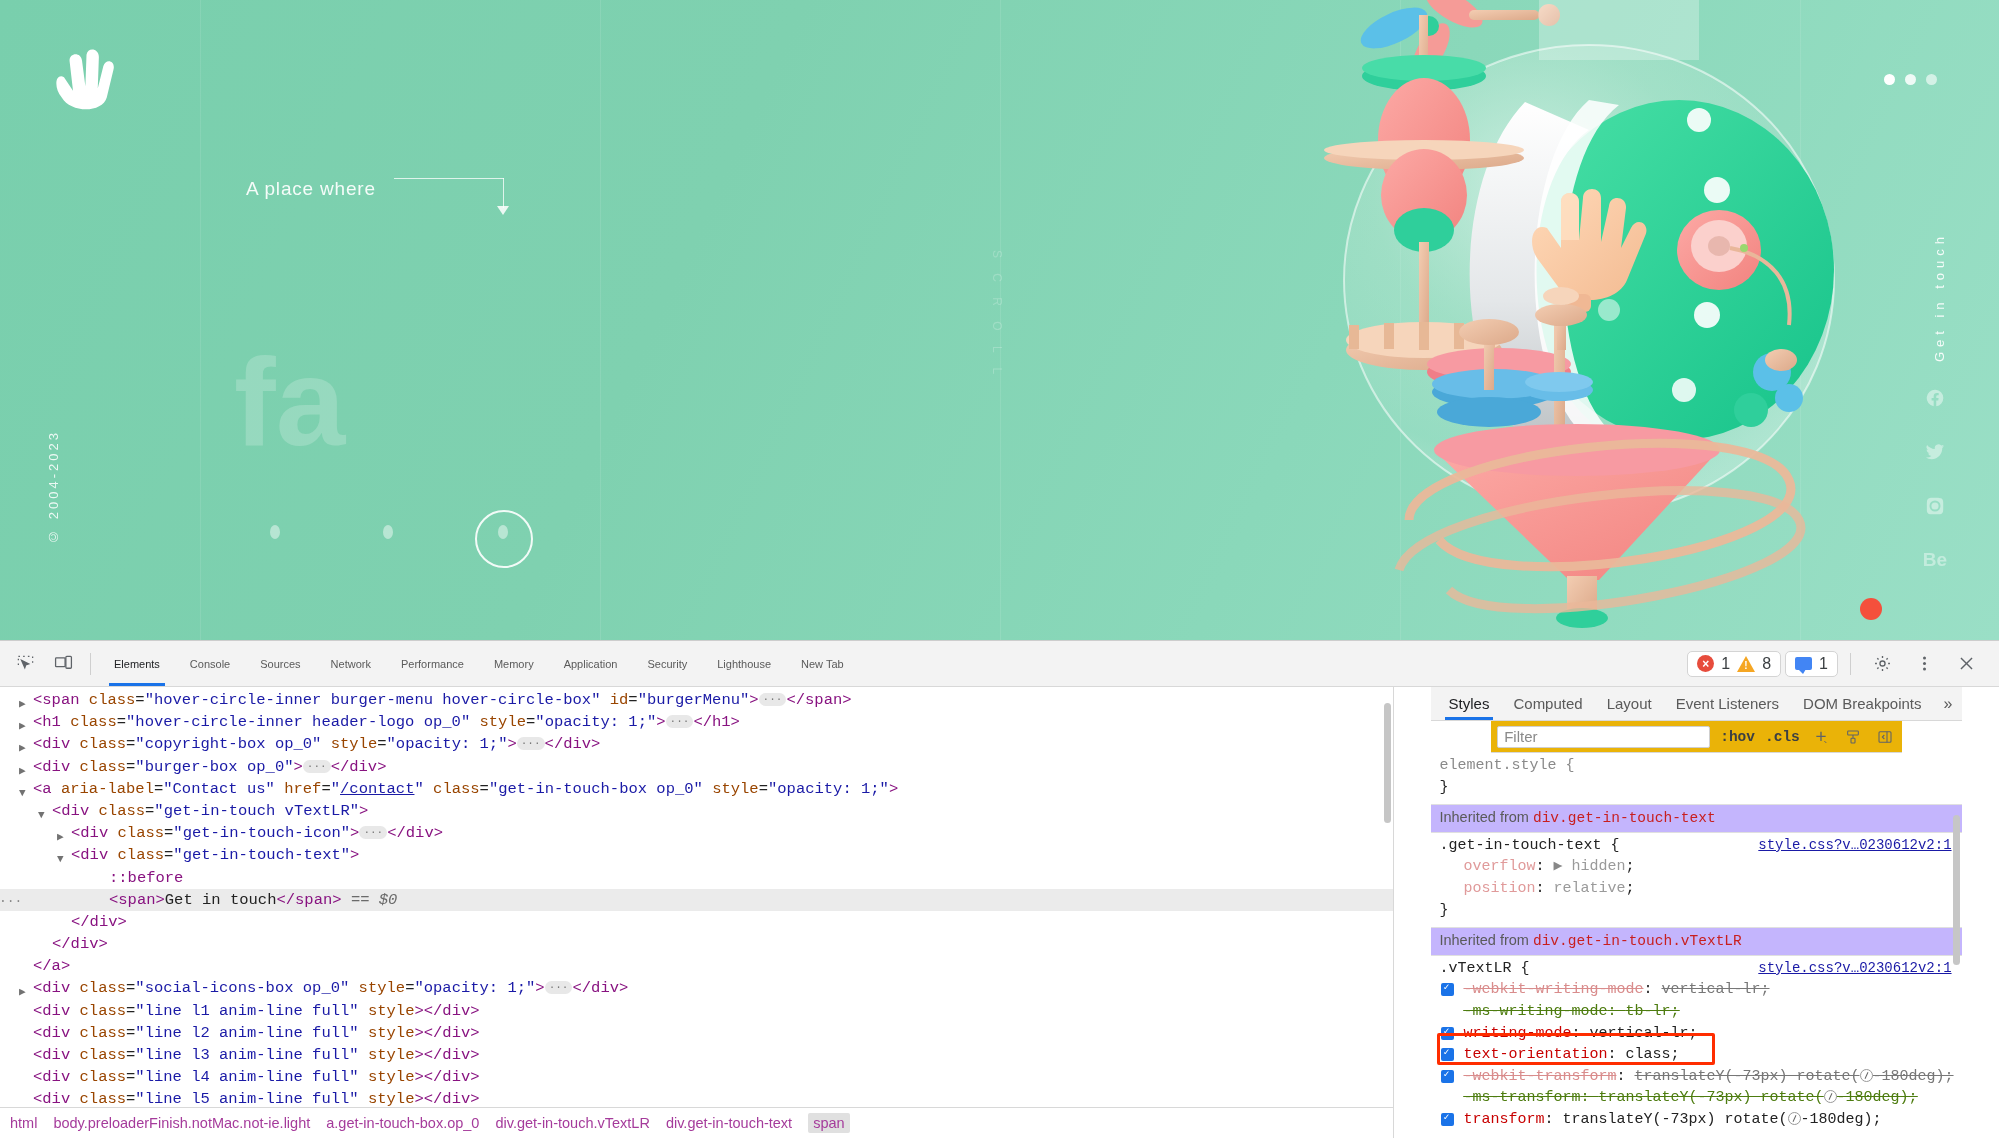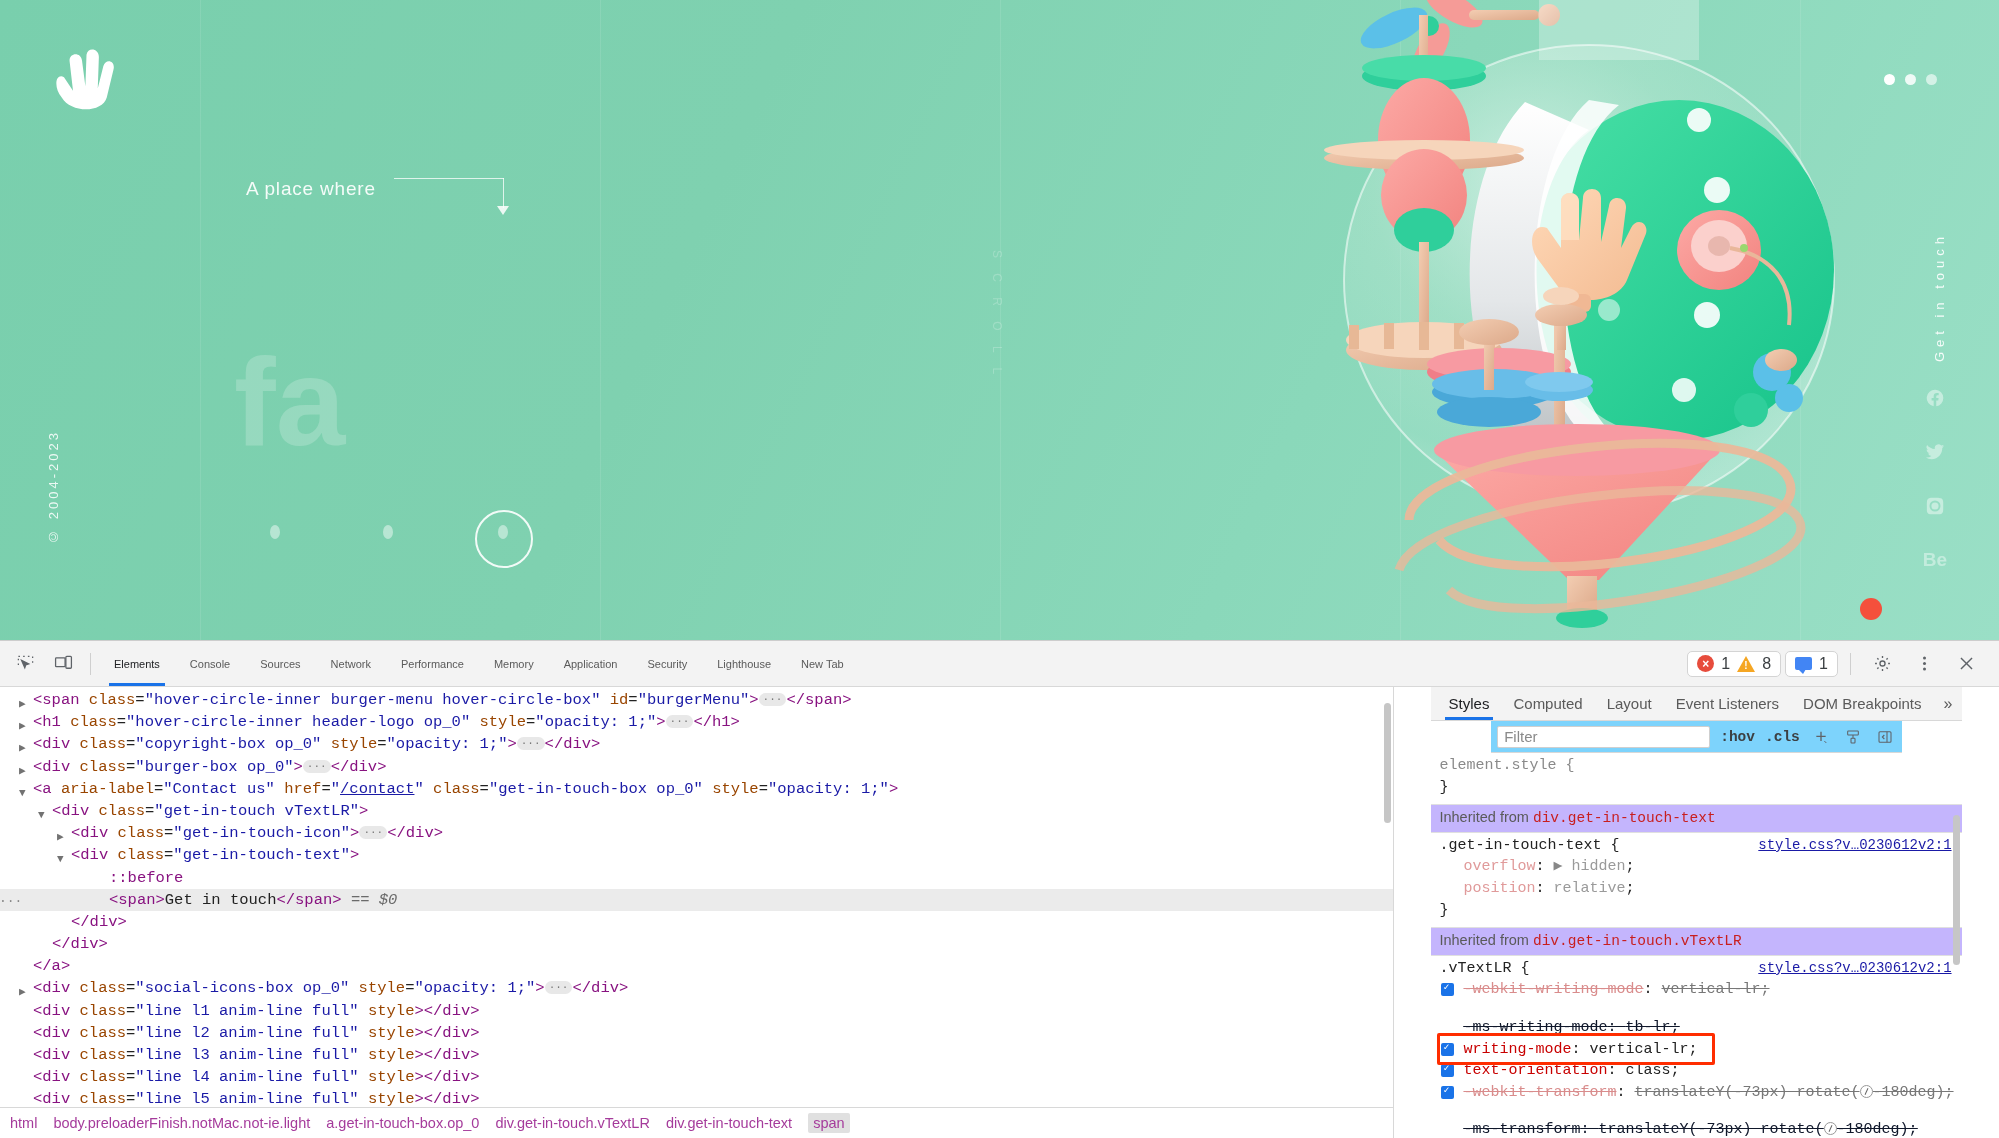--- a/index.html
+++ b/index.html
@@ -198,21 +198,21 @@
   .st-tab {
     padding: 0 12px; height: 100%; display: flex; align-items: center; position: relative;
     font-size: 15px; color: #5a5a5a; cursor: pointer; white-space: nowrap;
   }
   .st-tab.active { color: #202124; }
   .st-tab.active::after { content:""; position:absolute; left:8px; right:8px; bottom:0; height:3px; background:#1a73e8; }
   .st-more { margin-left: auto; padding: 0 10px; color: #5a5a5a; cursor: pointer; font-size: 16px; }
 
   #styles-filterbar {
     height: 32px; min-height: 32px; display: flex; align-items: center; gap: 10px;
-    border-bottom: 1px solid #d8d8d8; background: #7dd3fc; padding: 0 6px;
+    border-bottom: 1px solid #d8d8d8; background: #eab308; padding: 0 6px;
   }
   #styles-filter {
     flex: 1; height: 22px; border: 1px solid #cfcfcf; border-radius: 2px;
     font-size: 15px; padding: 0 6px; color: #333; background: #fff; font-family: "Liberation Sans", sans-serif;
   }
   #styles-filter::placeholder { color: #8a8a8a; }
   .sf-btn { font-family: "Liberation Mono", monospace; font-size: 14.5px; color: #3c4043; cursor: pointer; font-weight: 700; }
   .sf-ico { width: 22px; height: 20px; display: flex; align-items: center; justify-content: center; cursor: pointer; color: #5f6368; }
   .sf-ico svg { width: 16px; height: 16px; display: block; }
 
@@ -229,21 +229,21 @@
   .rule .src {
     position: absolute; right: 10px; top: 2px; font-size: 14px; color: #1a1aa6;
     text-decoration: underline; cursor: pointer; font-family: "Liberation Mono", monospace;
   }
   .selector { color: #222; }
   .decl { padding-left: 24px; white-space: pre; position: relative; }
   .prop { color: #c80000; }
   .prop-inh { color: #e09a9a; }
   .pval { color: #222; }
   .pval-inh { color: #9a9a9a; }
-  .decl.off .prop, .decl.off .pval, .decl.off { color: #0f172a; text-decoration: line-through; margin-top: 16px; }
+  .decl.off .prop, .decl.off .pval, .decl.off { color: #4d7c0f; text-decoration: line-through; }
   .decl.off-red .prop { color: #d98c8c; text-decoration: line-through; }
   .decl.off-red .pval { color: #777; text-decoration: line-through; }
   .cb {
     position: absolute; left: 2px; top: 4px; width: 13px; height: 13px;
     border-radius: 2px; background: #1a73e8; cursor: pointer;
   }
   .cb::after { content: "✓"; color: #fff; font-size: 10px; position: absolute; left: 2px; top: -2px; line-height: 13px; }
   .hl-box {
     position: absolute; border: 3px solid #ff2d00; border-radius: 2px;
     pointer-events: none;

